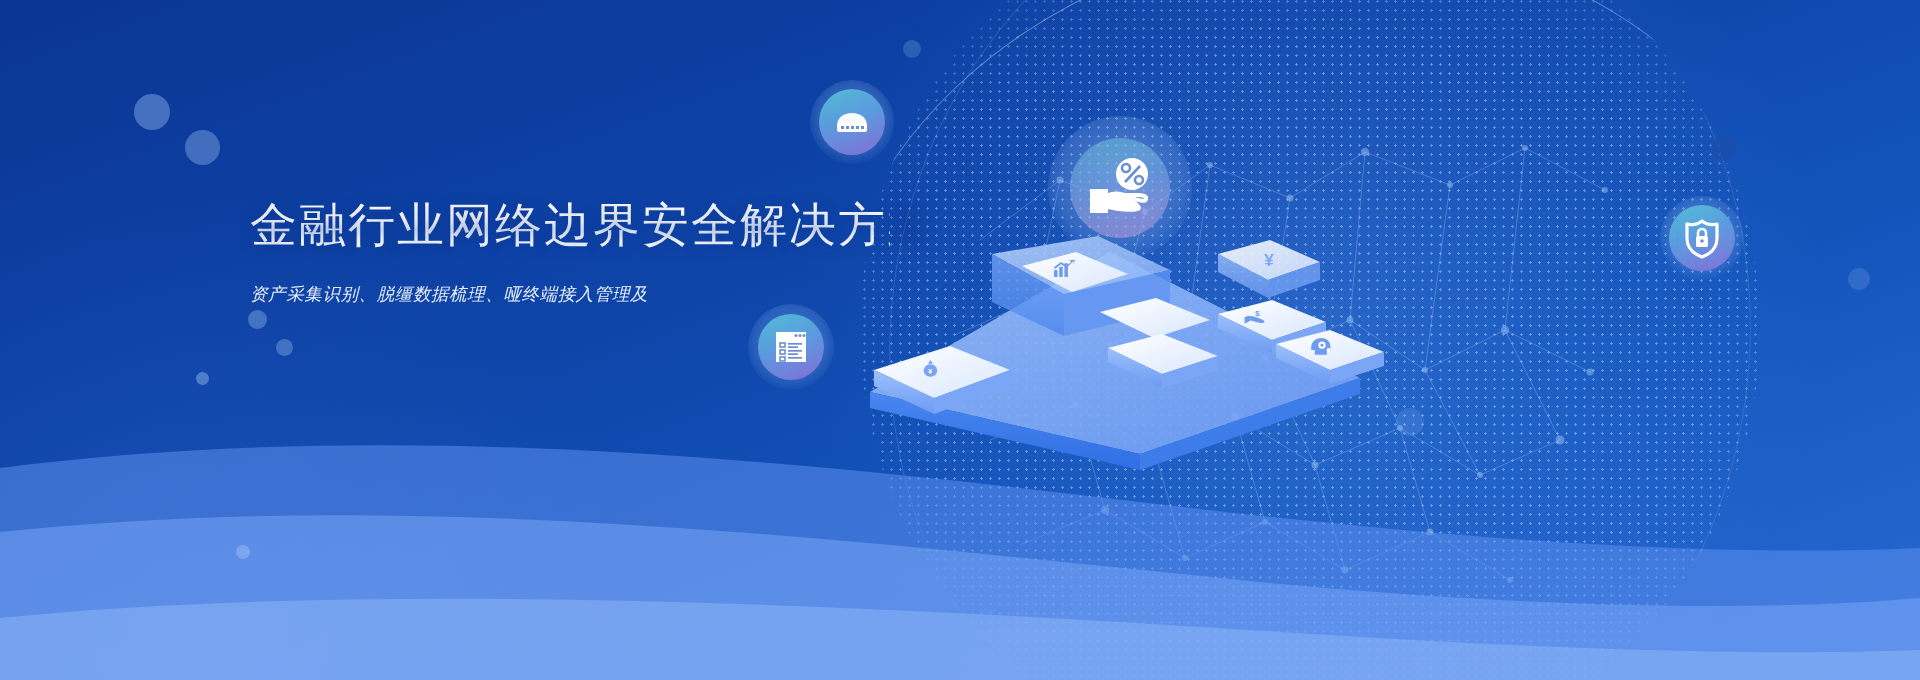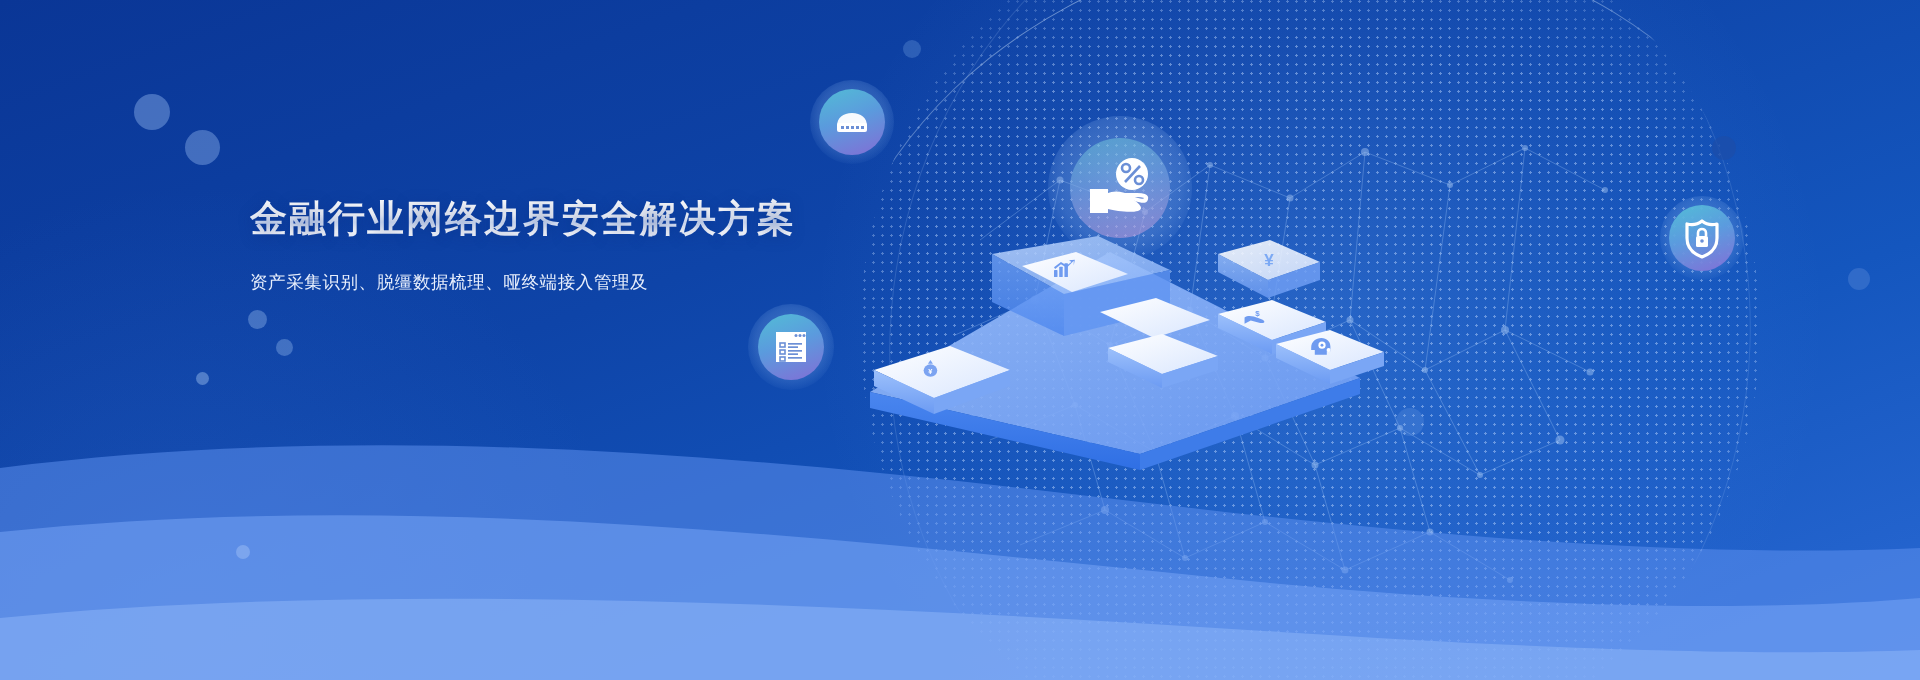--- a/index.html
+++ b/index.html
@@ -51,39 +51,40 @@
 
   
   .waves{ position:absolute; left:0; bottom:0; width:1920px; height:330px; }
 
   
   .bubble{ position:absolute; border-radius:50%; }
 
   
   .copy{ position:absolute; left:250px; top:196px; width:640px; }
   .title{
-    font-size:37px;
-    font-weight:700;
+    font-size:47px;
+    font-weight:400;
     letter-spacing:2px;
     line-height:1.22;
     white-space:nowrap;
     background:linear-gradient(180deg,#ffffff 0%,#ffffff 42%,#dfe9fb 58%,#ffffff 78%,#f2f6ff 100%);
     -webkit-background-clip:text;
             background-clip:text;
     color:transparent;
     -webkit-text-fill-color:transparent;
     text-shadow:0 2px 14px rgba(8,40,120,.35);
   }
   .subtitle{
     margin-top:24px;
     font-size:17.5px;
     line-height:1.95;
     color:#e8effc;
     letter-spacing:.6px;
     font-weight:400;
+    font-style:italic;
   }
   .subtitle div{ white-space:nowrap; }
 
   
   .badge{
     position:absolute;
     border-radius:50%;
     display:flex; align-items:center; justify-content:center;
   }
   .badge .halo{

